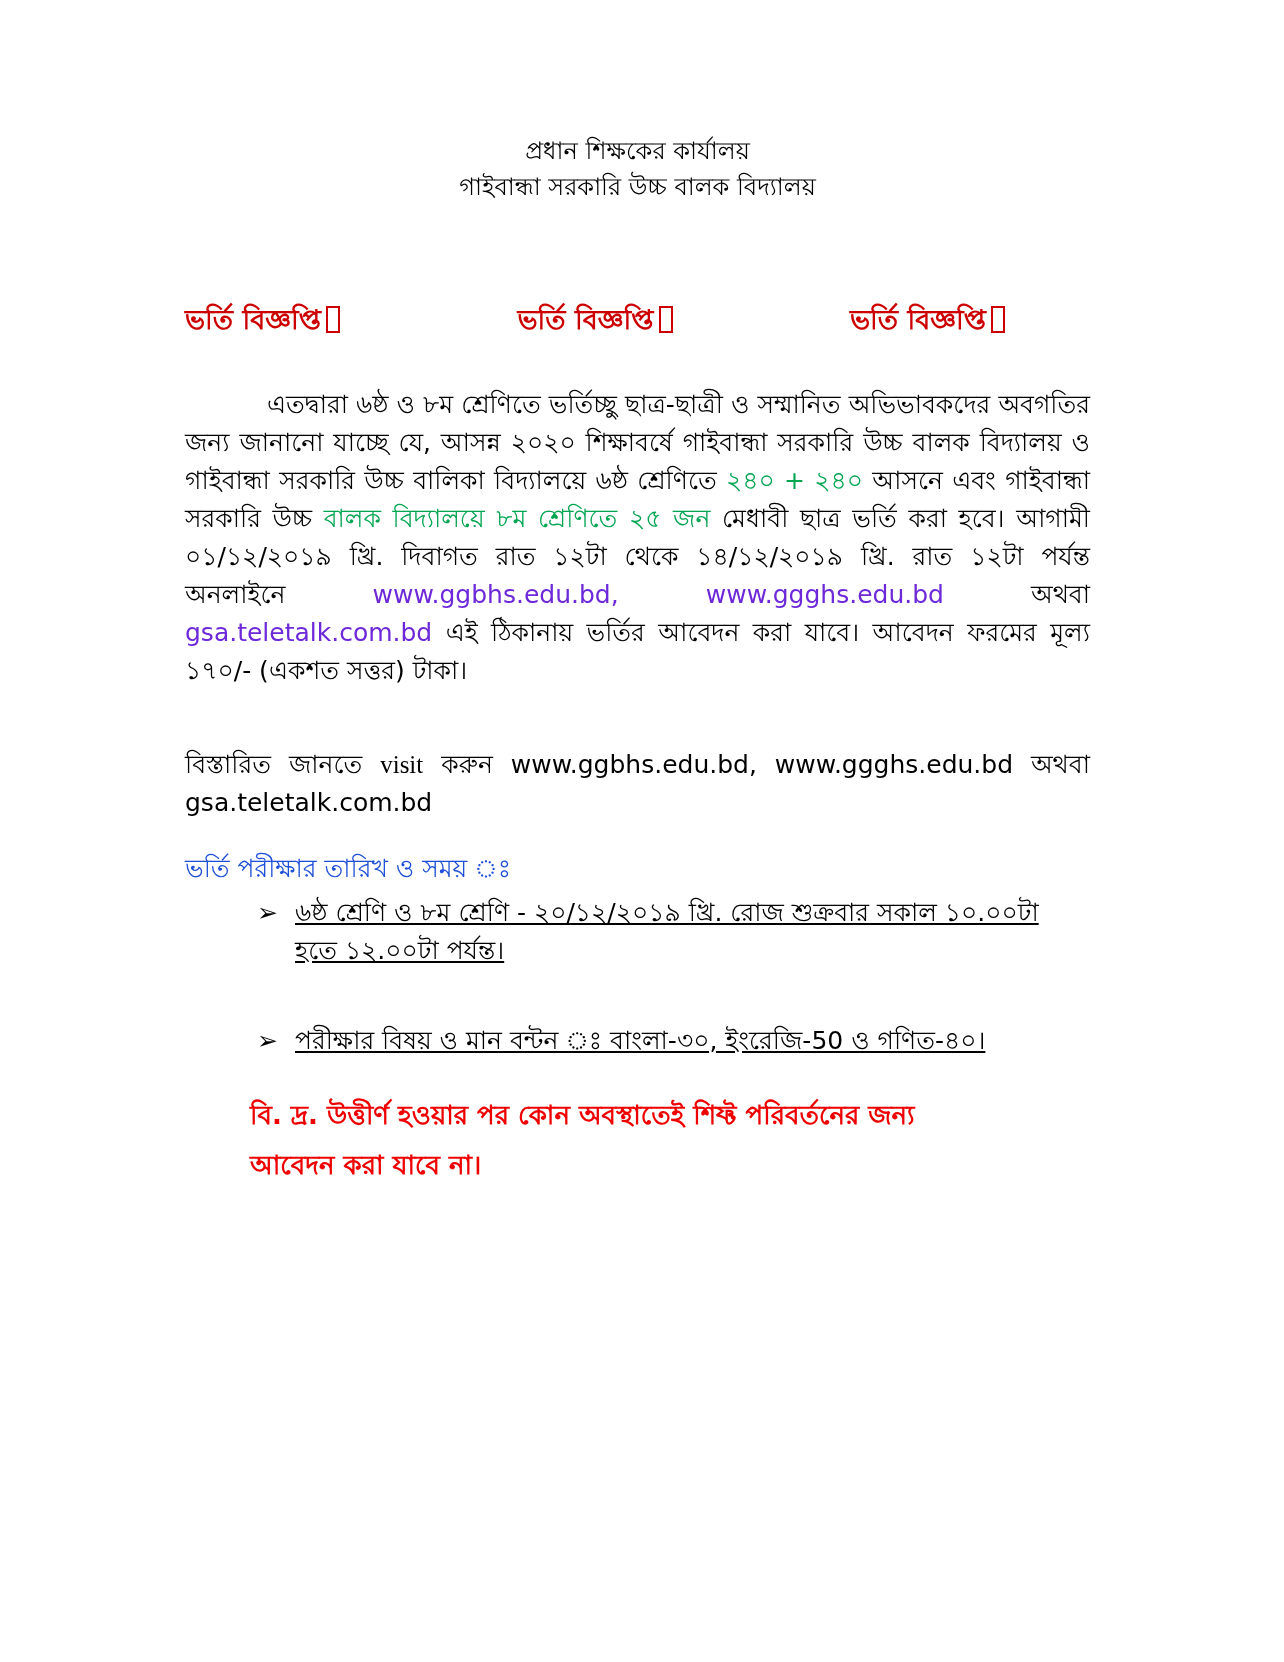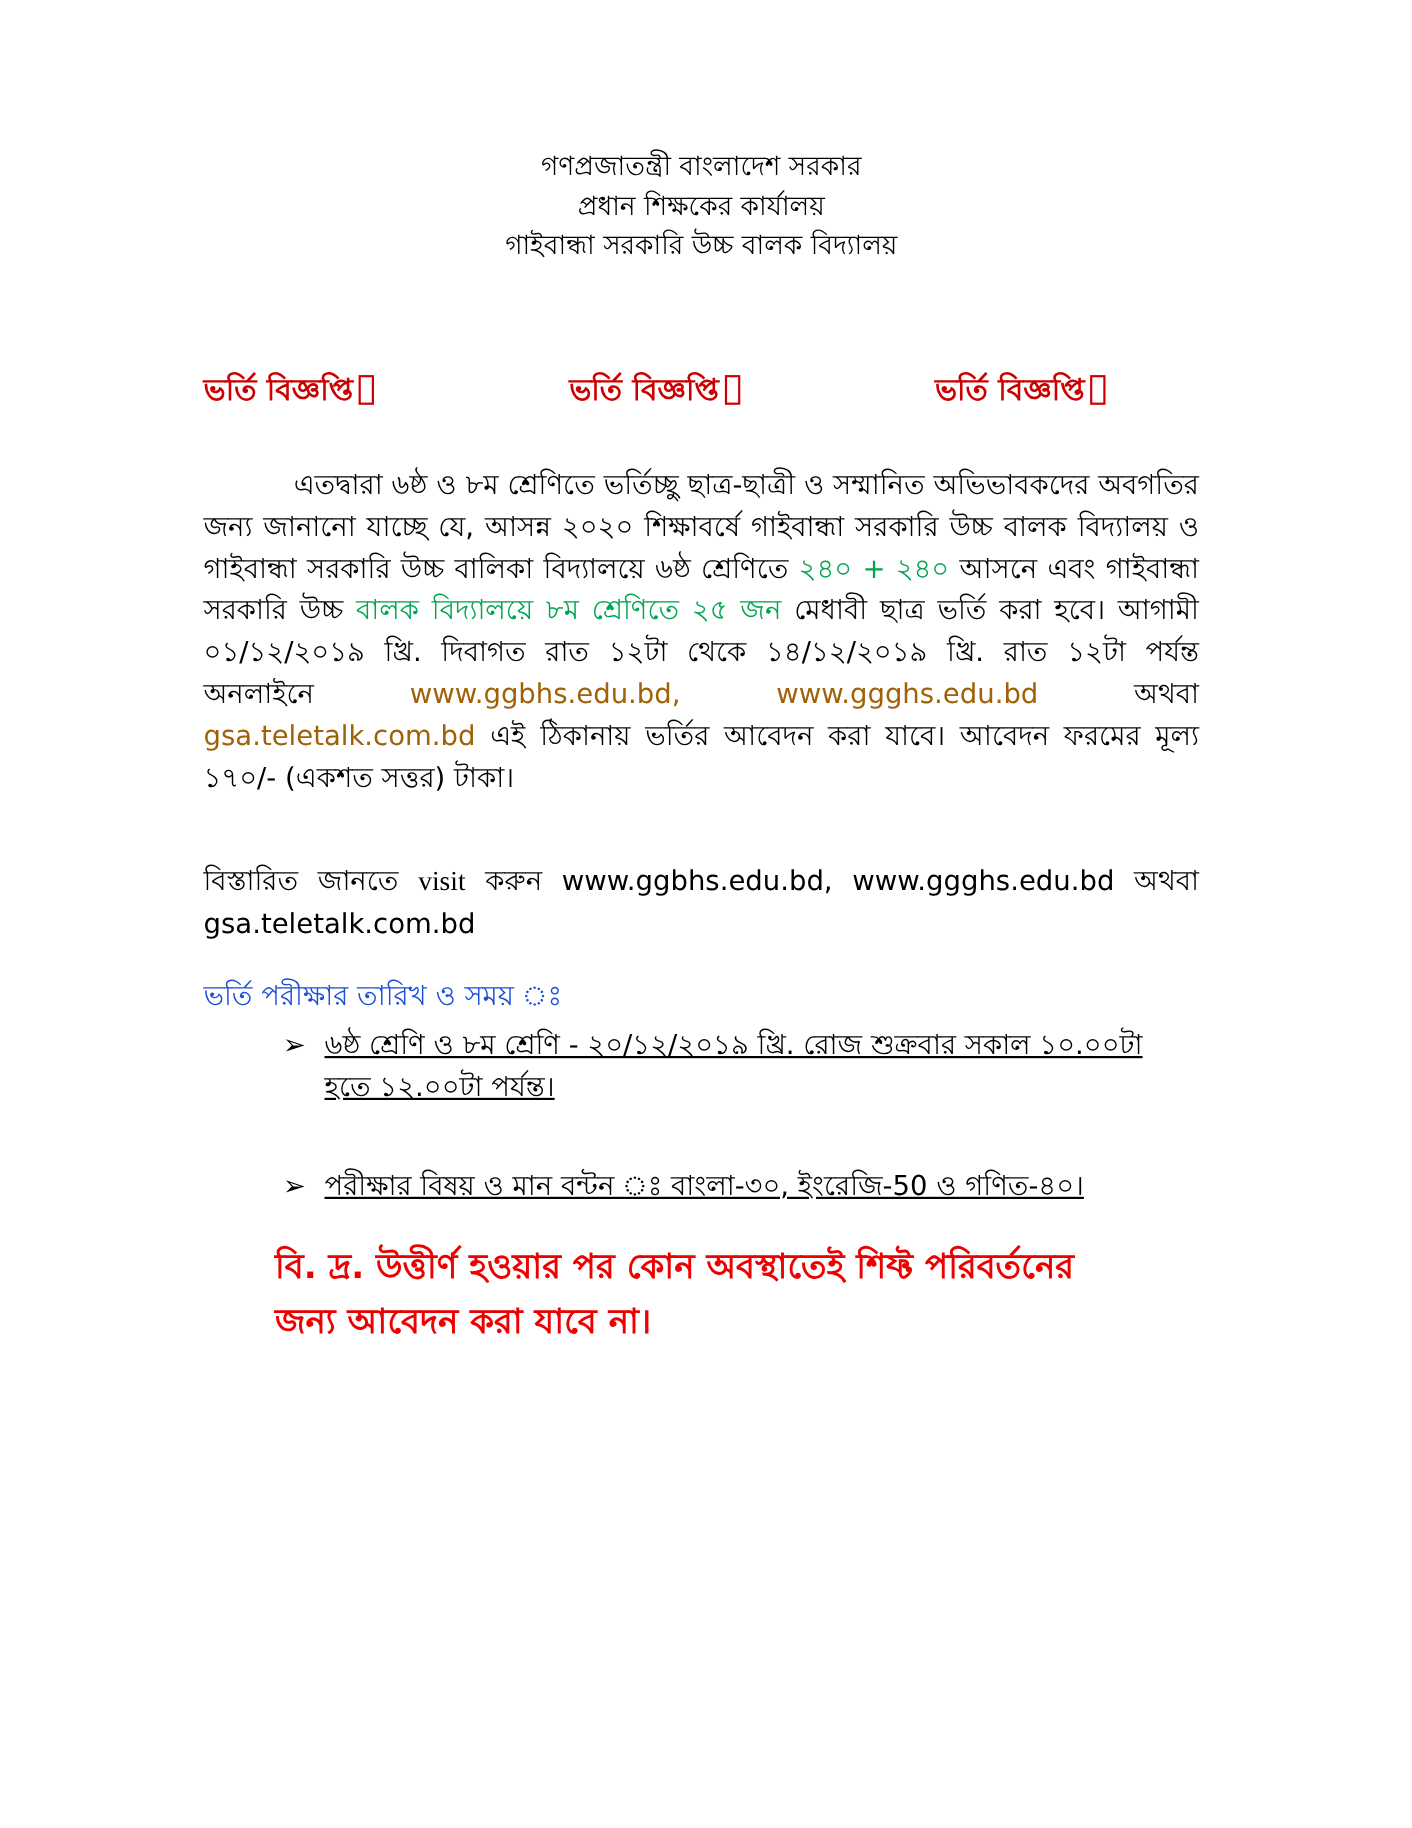--- a/index.html
+++ b/index.html
@@ -24,53 +24,52 @@
   .tofu-box{
     display:inline-block;width:14px;height:27px;
     border:2.5px solid currentColor;box-sizing:border-box;
     margin-left:5px;vertical-align:-4px;
   }
 
   
   .para{font-size:25px;line-height:38px;text-align:justify;}
   .para1{margin-top:46px;text-indent:82px;}
   .green{color:#00a550;}
-  .blue{color:#a16207;}
+  .blue{color:#6d28d9;}
   .visit{margin-top:56px;text-indent:0;}
   .serif{font-family:"Liberation Serif","DejaVu Serif",serif;}
 
   
   .exam-heading{margin-top:28px;color:#1d4ed8;font-size:25px;line-height:38px;}
 
   
   .bullets{margin-top:6px;font-size:25px;line-height:38px;}
   .bullet{display:flex;margin-left:72px;}
   .bullet + .bullet{margin-top:52px;}
   .bullet-marker{flex:0 0 38px;}
   .bullet-text{max-width:760px;text-decoration:underline;}
 
   
   .note{
     margin-top:30px;margin-left:65px;max-width:730px;
-    color:#ee0000;font-size:31px;font-weight:700;line-height:50px;
+    color:#ee0000;font-size:26px;font-weight:700;line-height:50px;
   }
 
   
   .signature{
     margin-left:auto;margin-right:30px;margin-top:12px;
     width:500px;text-align:center;font-size:24px;line-height:36px;
   }
 </style>
 </head>
 <body>
 
 <div class="doc">
 
   <div class="header">
-    <div>গণপ্রজাতন্ত্রী বাংলাদেশ সরকার</div>
     <div>প্রধান শিক্ষকের কার্যালয়</div>
     <div>গাইবান্ধা সরকারি উচ্চ বালক বিদ্যালয়</div>
   </div>
 
   <div class="notice-row">
     <span class="notice-item"><span>ভর্তি বিজ্ঞপ্তি</span><span class="tofu-box"></span></span>
     <span class="notice-item"><span>ভর্তি বিজ্ঞপ্তি</span><span class="tofu-box"></span></span>
     <span class="notice-item"><span>ভর্তি বিজ্ঞপ্তি</span><span class="tofu-box"></span></span>
   </div>
 

